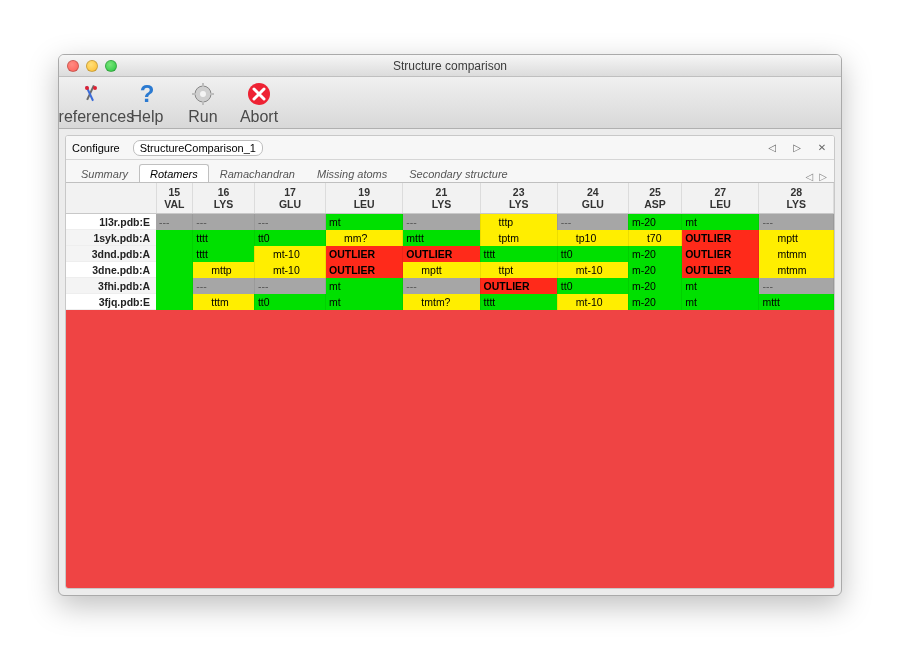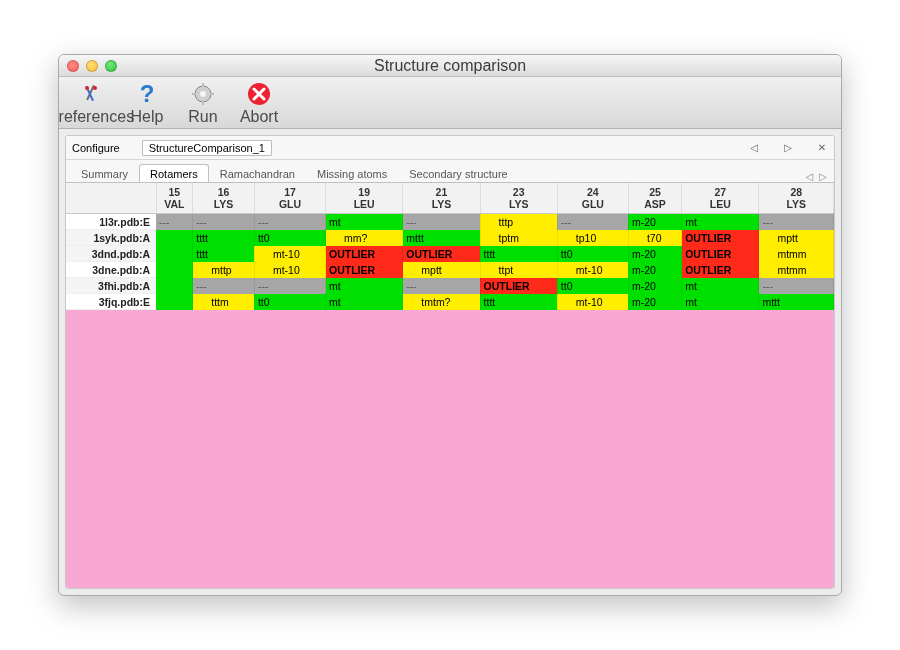--- a/index.html
+++ b/index.html
@@ -11,39 +11,39 @@
   }
   .titlebar {
     height: 22px; background: linear-gradient(#f6f6f6, #dcdcdc);
     border-bottom: 1px solid #bfbfbf; display: flex; align-items: center; position: relative;
   }
   .traffic { display: flex; gap: 7px; padding-left: 8px; }
   .tl { width: 12px; height: 12px; border-radius: 50%; border: 0.5px solid rgba(0,0,0,0.2); }
   .tl.red { background: radial-gradient(circle at 40% 35%, #ff8b82, #ff5f57); }
   .tl.yellow { background: radial-gradient(circle at 40% 35%, #ffe07a, #ffbd2e); }
   .tl.green { background: radial-gradient(circle at 40% 35%, #79e57a, #28c840); }
-  .title { position: absolute; left: 0; right: 0; text-align: center; font-size: 16px; color: #3c3c3c; }
+  .title { position: absolute; left: 0; right: 0; text-align: center; font-size: 12px; color: #3c3c3c; }
   .toolbar {
     height: 52px; background: linear-gradient(#f0f0f0, #d8d8d8);
     border-bottom: 1px solid #b0b0b0; display: flex; align-items: center; padding: 2px 8px 0 8px; gap: 8px;
   }
   .tb-item { display: flex; flex-direction: column; align-items: center; width: 48px; cursor: pointer; }
   .tb-icon { width: 26px; height: 26px; display: flex; align-items: center; justify-content: center; }
   .tb-label { font-size: 16px; color: #4a4a4a; margin-top: 1px; }
   .content { flex: 1; background: #fff; margin: 6px; border: 1px solid #c8c8c8; border-radius: 3px; display: flex; flex-direction: column; overflow: hidden; }
-  .cfgbar { height: 24px; display: flex; align-items: center; gap: 22px; padding: 0 6px; border-bottom: 1px solid #d6d6d6; font-size: 11px; background:#f7f7f7; }
+  .cfgbar { height: 24px; display: flex; align-items: center; gap: 13px; padding: 0 6px; border-bottom: 1px solid #d6d6d6; font-size: 11px; background:#f7f7f7; }
   .cfgbar .spacer { flex: 1; }
   .cfgbar .mini-btn { width: 12px; height: 12px; display:flex; align-items:center; justify-content:center; color:#666; cursor:pointer; font-size:10px; }
-  .cfgfield { border:1px solid #bdbdbd; background:#fff; padding:1px 6px; border-radius:1px; font-size:11px; }
+  .cfgfield { border:1px solid #bdbdbd; background:#fff; padding:1px 6px; border-radius:7px; font-size:11px; }
   .tabbar { height: 22px; display: flex; align-items: flex-end; padding: 0 4px; gap: 0; font-size: 11px; background:#f7f7f7; }
-  .tab { padding: 3px 10px 3px 10px; color: #555; cursor:pointer; border:1px solid transparent; border-bottom:none; position:relative; top:1px; }
+  .tab { padding: 3px 10px 3px 10px; color: #555; cursor:pointer; border:1px solid transparent; border-bottom:none; position:relative; top:1px;font-style:italic; }
   .tab.active { background:#fff; border-color:#c0c0c0; border-radius:3px 3px 0 0; color:#000; }
   .tabbar .spacer { flex:1; }
   .tabbar .mini { color:#888; font-size:10px; padding:0 3px; cursor:pointer; }
-  .tablewrap { flex:1; overflow:auto; border-top:1px solid #c0c0c0; background:#f9a8d4; position:relative; }
+  .tablewrap { flex:1; overflow:auto; border-top:1px solid #c0c0c0; background:#ef4444; position:relative; }
   table { border-collapse: collapse; font-size: 10.5px; width: 100%; }
   thead th { background:#f2f2f2; border-right:1px solid #dcdcdc; border-bottom:1px solid #c8c8c8; text-align:center; font-weight:600; color:#333; padding:3px 2px; line-height:1.15; }
   thead th .n { display:block; }
   thead th.rowhdr { width: 90px; }
   tbody td { border-right:1px solid rgba(0,0,0,0.07); height:16px; padding:0 3px; white-space:nowrap; }
   tbody th { text-align:right; font-weight:600; padding:0 6px 0 4px; font-size:10.5px; color:#222; background:#fff; border-bottom:1px solid #eee; width:90px; }
   tbody tr.alt th { background:#f4f4f4; }
   .c-none { background:#a6a6a6; color:#555; }
   .c-green { background:#00e000; color:#000; }
   .c-yellow { background:#ffee00; color:#000;padding-left:18px; }

